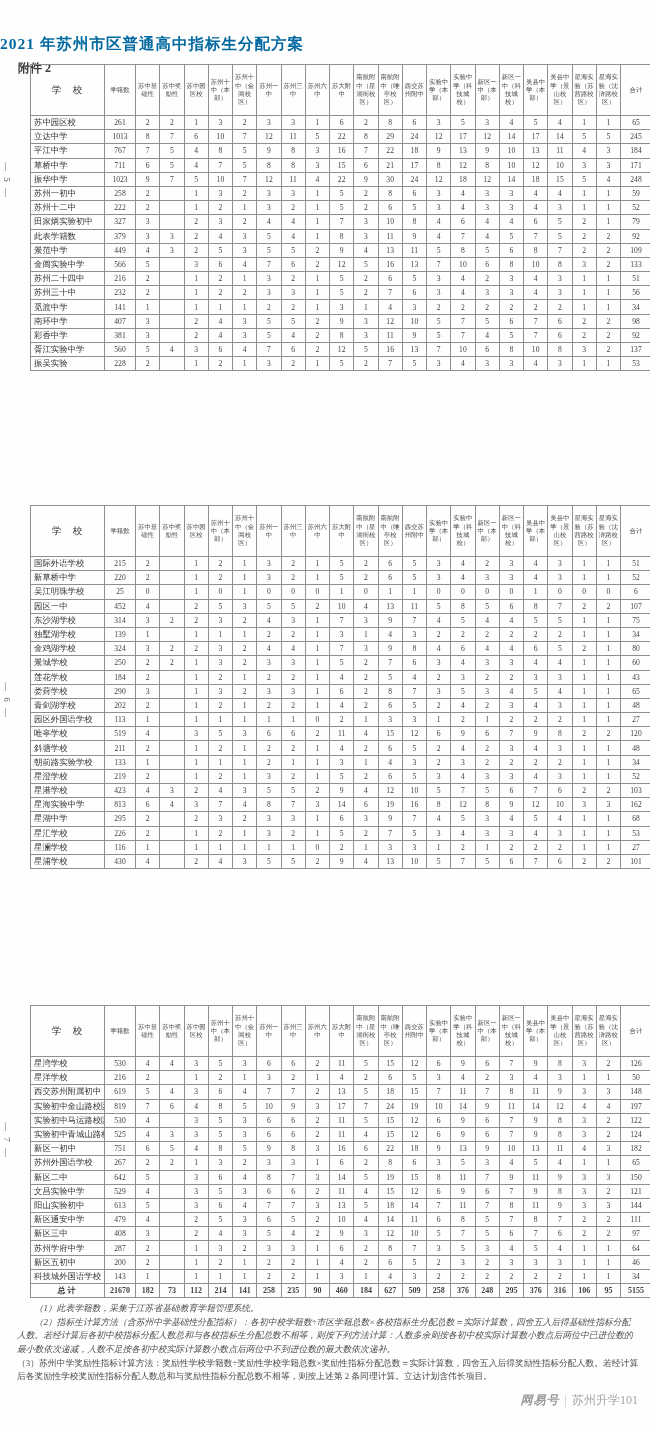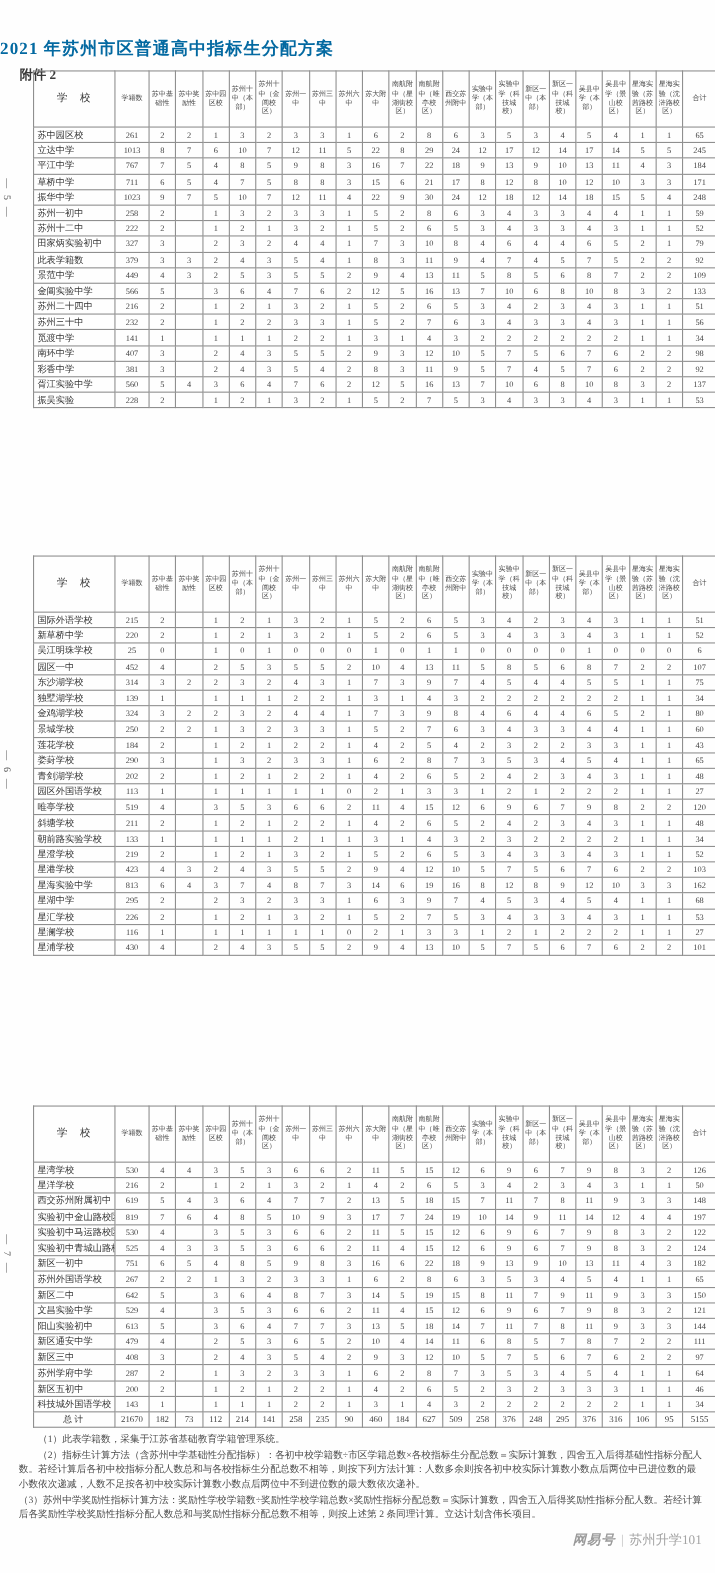--- a/index.html
+++ b/index.html
@@ -10,29 +10,29 @@
   .tbl-wrap{position:absolute;left:30px;width:622px;}
   #table-0{top:64px;}
   #table-1{top:505px;}
   #table-2{top:1005px;}
   table.grid{border-collapse:collapse;table-layout:fixed;width:622px;color:#424242;}
   table.grid th,table.grid td{border:1px solid #8f8f8f;text-align:center;overflow:hidden;vertical-align:middle;padding:0;}
   table.grid thead th{font-size:6.4px;font-weight:normal;line-height:1.3;height:48px;word-break:break-all;padding:1px 0;color:#4a4a4a;}
   table.grid thead th.school-h{font-size:9.5px;letter-spacing:1px;color:#333;}
   table.grid tbody td{font-size:7.6px;height:13.2px;line-height:13px;font-family:"Liberation Serif","DejaVu Serif",serif;}
   table.grid tbody td.school{text-align:left;padding-left:3px;font-size:8.4px;white-space:nowrap;color:#333;}
-  table.grid tr.total-row td{font-weight:normal;font-size:8px;}
+  table.grid tr.total-row td{font-weight:bold;font-size:8px;}
   table.grid tr.total-row td.school{text-align:center;padding-left:0;letter-spacing:2px;}
   .page-marker{position:absolute;left:2px;writing-mode:vertical-rl;font-size:9px;color:#555;letter-spacing:2px;}
   #marker-0{top:162px;}
   #marker-1{top:682px;}
   #marker-2{top:1122px;}
   .notes{position:absolute;left:17px;top:1302px;width:622px;font-size:8.8px;line-height:1.55;color:#4c4c4c;}
   .notes p{margin:0;}
-  .notes p.indent{text-indent:2em;}
+  .notes p.indent{text-indent:2em;font-style:italic;}
   .watermark{position:absolute;right:12px;top:1392px;font-size:12px;color:#a3a3a3;}
   .watermark .brand{font-weight:bold;font-style:italic;letter-spacing:1px;color:#9a9a9a;text-align:right;}
   .watermark .divider{margin:0 5px;color:#c0c0c0;}
 </style>
 </head>
 <body>
 
 <div class="page">
 
   <div class="attachment">附件 2</div>

